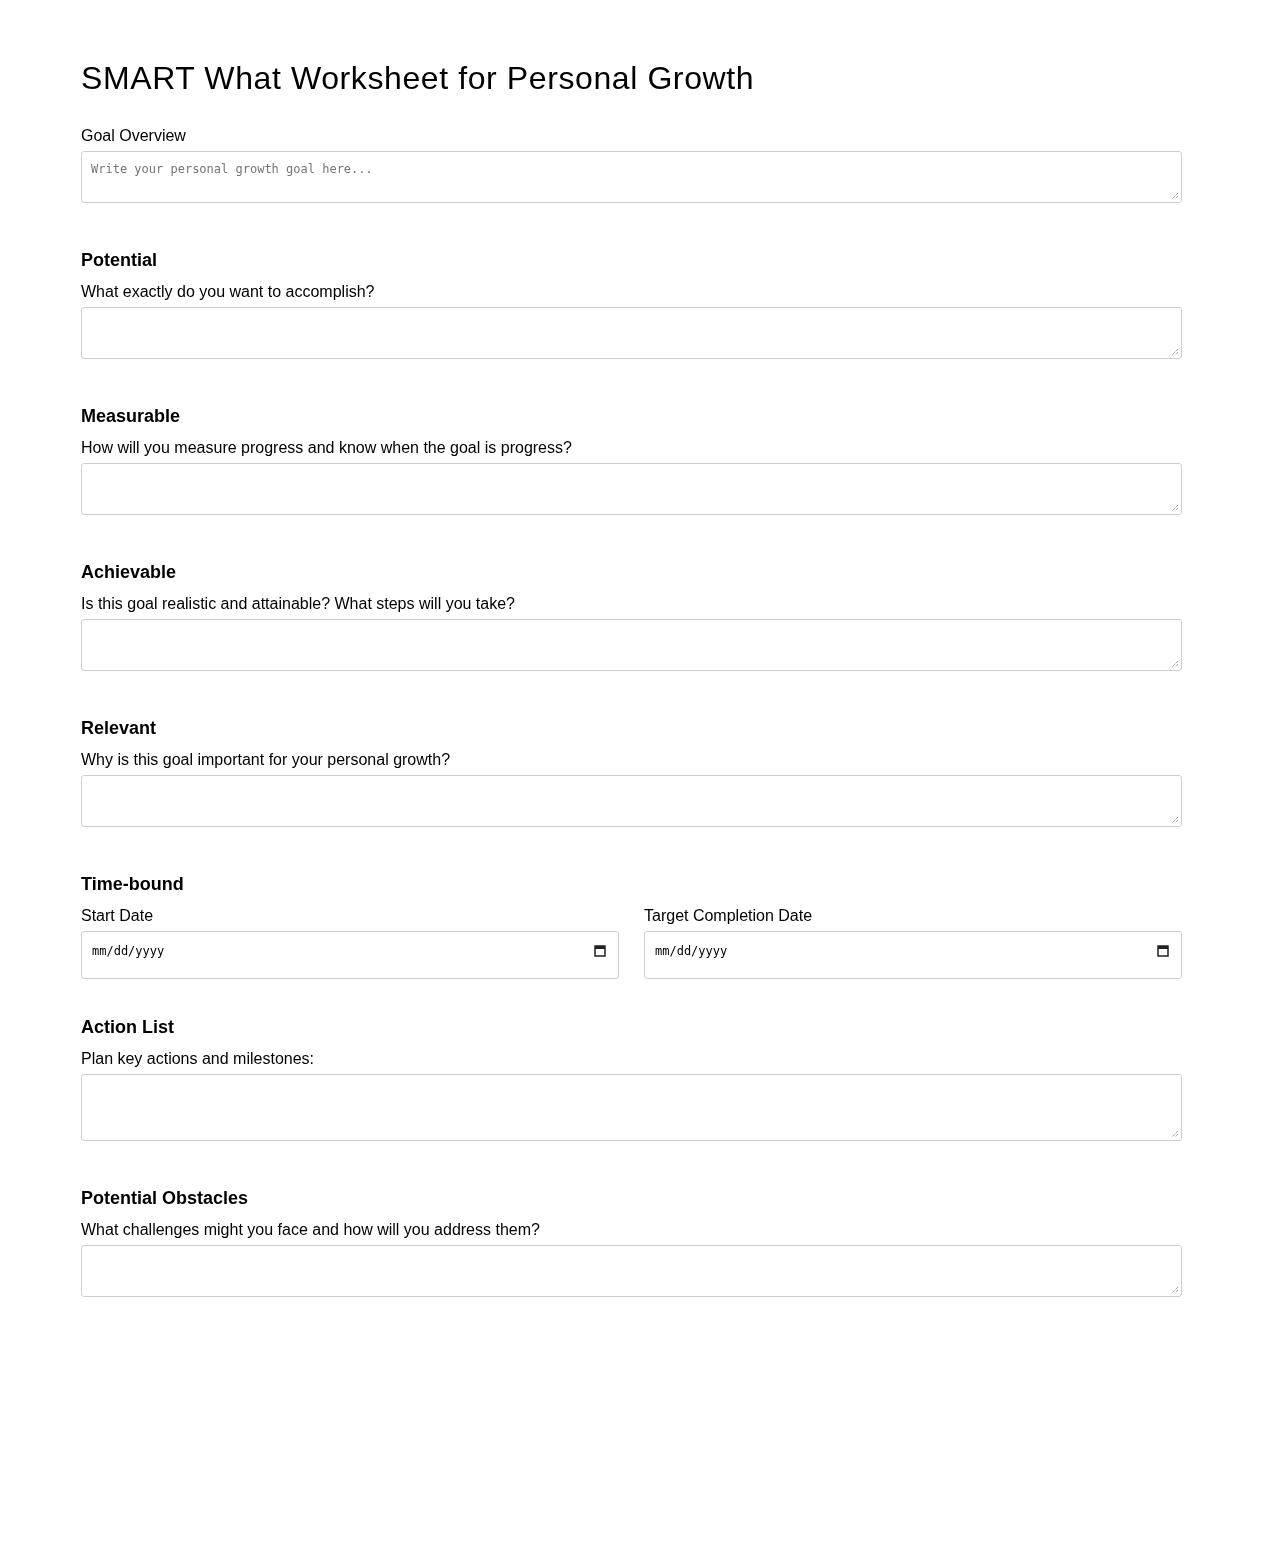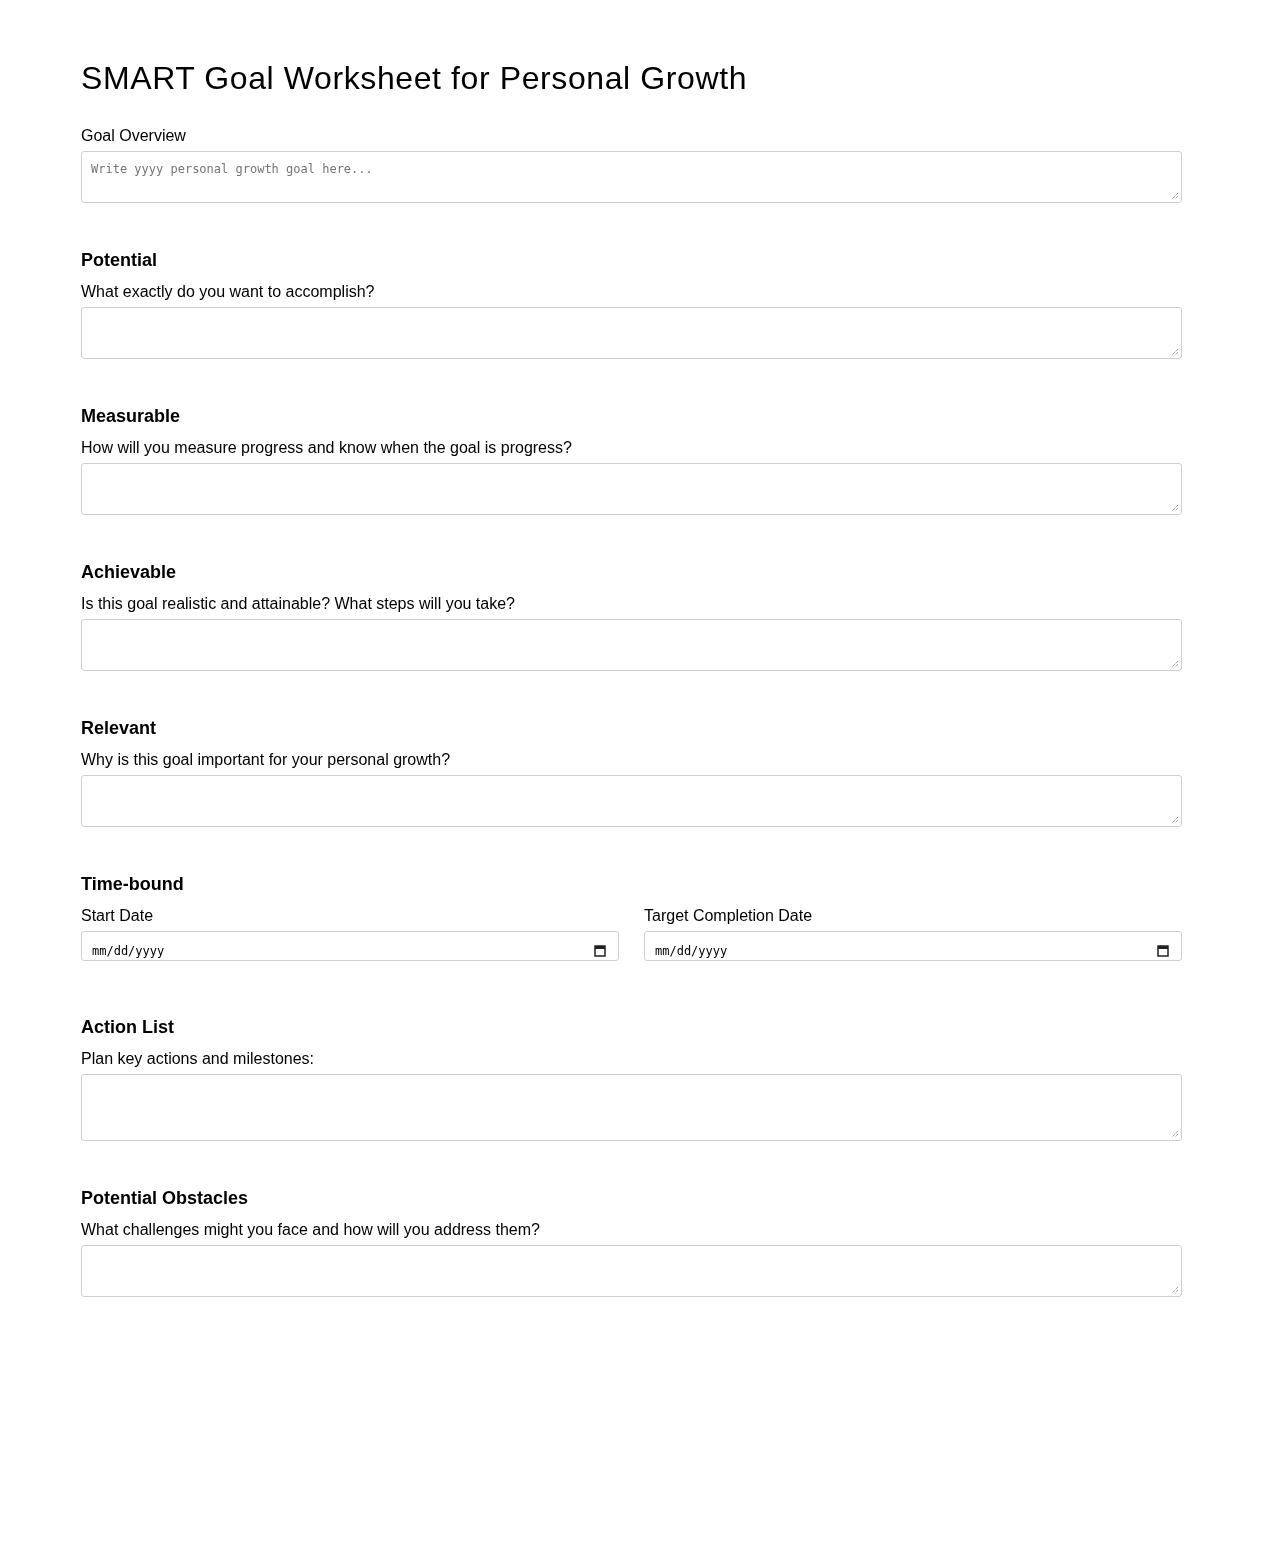--- a/index.html
+++ b/index.html
@@ -22,39 +22,39 @@
     border: 1px solid #cfcfcf; border-radius: 3px; background: #fff;
   }
   .ta .placeholder {
     position: absolute; left: 9px; top: 10px;
     font-family: "DejaVu Sans Mono", monospace; font-size: 12px; color: #757575;
   }
   .ta .grip {
     position: absolute; right: 2px; bottom: 2px; width: 8px; height: 8px;
   }
   .date {
-    position: absolute; height: 30px; width: 538px; box-sizing: border-box;
+    position: absolute; height: 48px; width: 538px; box-sizing: border-box;
     border: 1px solid #cfcfcf; border-radius: 3px; background: #fff;
   }
   .date .mask {
     position: absolute; left: 10px; top: 12px;
     font-family: "DejaVu Sans Mono", monospace; font-size: 12px; color: #000;
   }
   .date .cal { position: absolute; right: 12px; top: 12px; width: 12px; height: 13px; }
 </style>
 </head>
 <body>
 
 <div class="container">
 
-  <h1>SMART Goal Worksheet for Personal Growth</h1>
+  <h1>SMART What Worksheet for Personal Growth</h1>
 
   <div class="field-label" style="top:127px;">Goal Overview</div>
   <div class="ta" style="top:151px;height:52px;">
-    <span class="placeholder">Write yyyy personal growth goal here...</span>
+    <span class="placeholder">Write your personal growth goal here...</span>
     <svg class="grip" viewBox="0 0 8 8">
         <path d="M7 1 L1 7 M7 4 L4 7" stroke="#777" stroke-width="1" stroke-dasharray="1 1"></path>
       </svg>
   </div>
 
   <div class="section-title" style="top:250px;">Potential</div>
   <div class="field-label" style="top:283px;">What exactly do you want to accomplish?</div>
   <div class="ta" style="top:307px;height:52px;">
     <svg class="grip" viewBox="0 0 8 8">
         <path d="M7 1 L1 7 M7 4 L4 7" stroke="#777" stroke-width="1" stroke-dasharray="1 1"></path>

